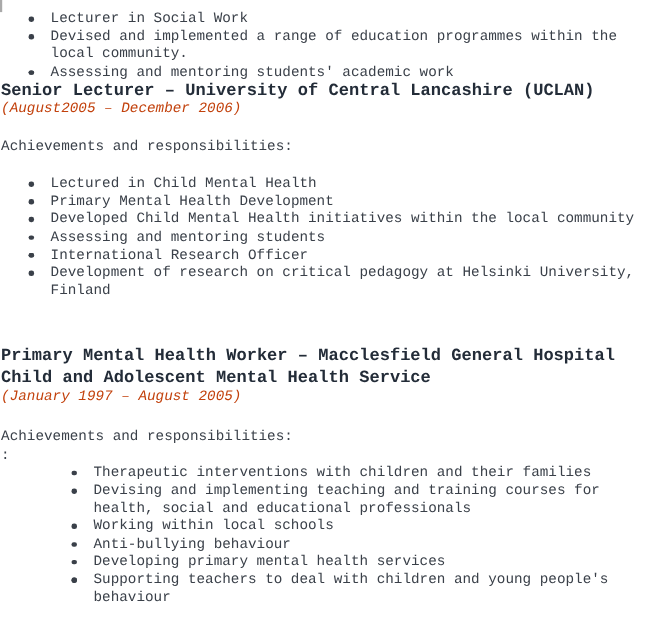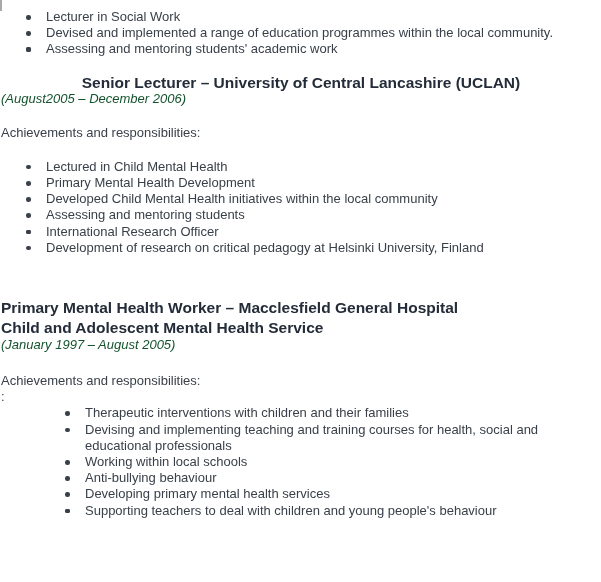--- a/index.html
+++ b/index.html
@@ -2,21 +2,21 @@
 <html><head>
 <meta charset="utf-8">
 <style>
   html, body { margin:0; padding:0; background:#ffffff; }
   .page {
     position: relative;
     width: 601px;
     height: 580px;
     overflow: hidden;
     background: #ffffff;
-    font-family: Liberation Sans, sans-serif;
+    font-family: Liberation Mono, monospace;
     font-size: 13px;
     line-height: 16.2px;
     color: #3a4049;
   }
   .artifact {
     position: absolute;
     left: 0; top: 0;
     width: 2px; height: 11px;
     background: #a9a9a9;
   }
@@ -36,26 +36,26 @@
     background: #3a4049;
   }
 
   .job-title {
     margin: 0;
     font-size: 15.5px;
     font-weight: bold;
     line-height: 17px;
     color: #232c38;
   }
-  .job-title.mt1 { margin-top: 16px; text-align: center; }
+  .job-title.mt1 { margin-top: 0; }
   .job-title.mt2 { margin-top: 42px; line-height: 19.5px; }
 
   .date {
     font-style: italic;
-    color: #14532d;
+    color: #c2410c;
     line-height: 16px;
   }
   .intro { margin-top: 18px; }
   .intro.tight { margin-top: 20px; }
   .stray-colon { line-height: 16.2px; }
 
   ul.list2 { margin-top: 18px; }
   ul.list3 { margin-top: 0; padding-left: 39px; }
 </style>
 </head>

